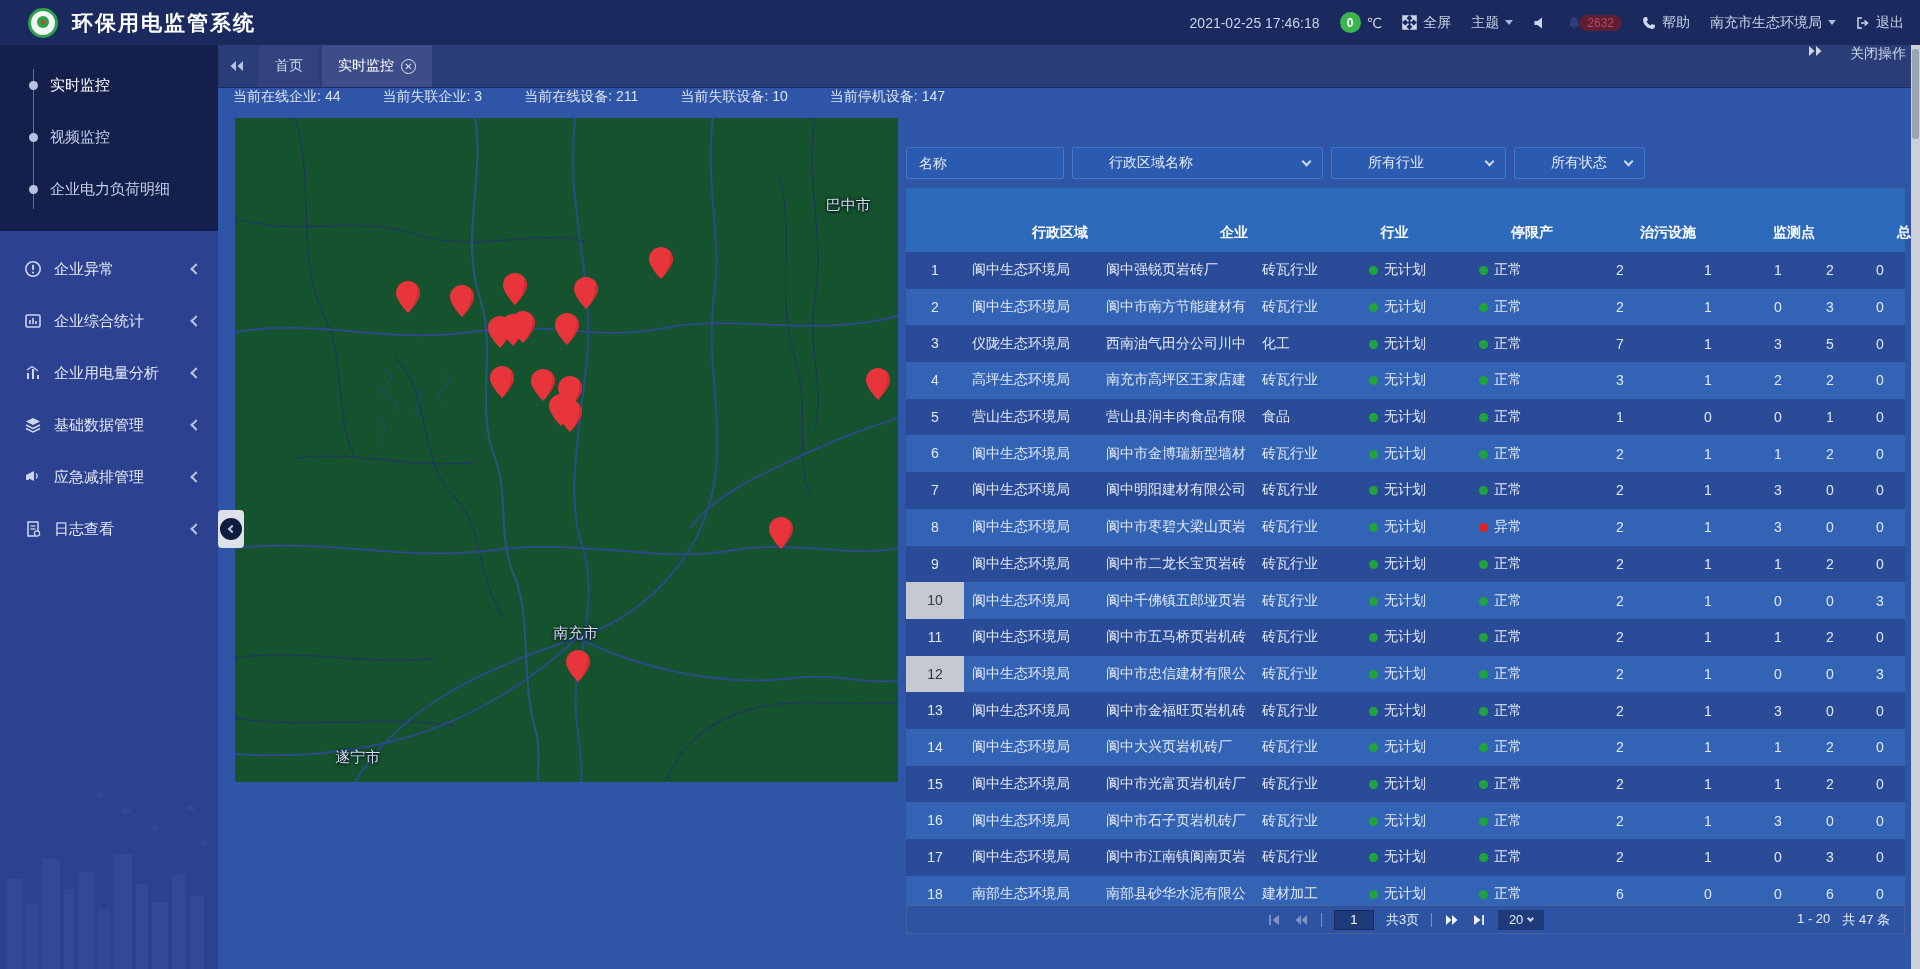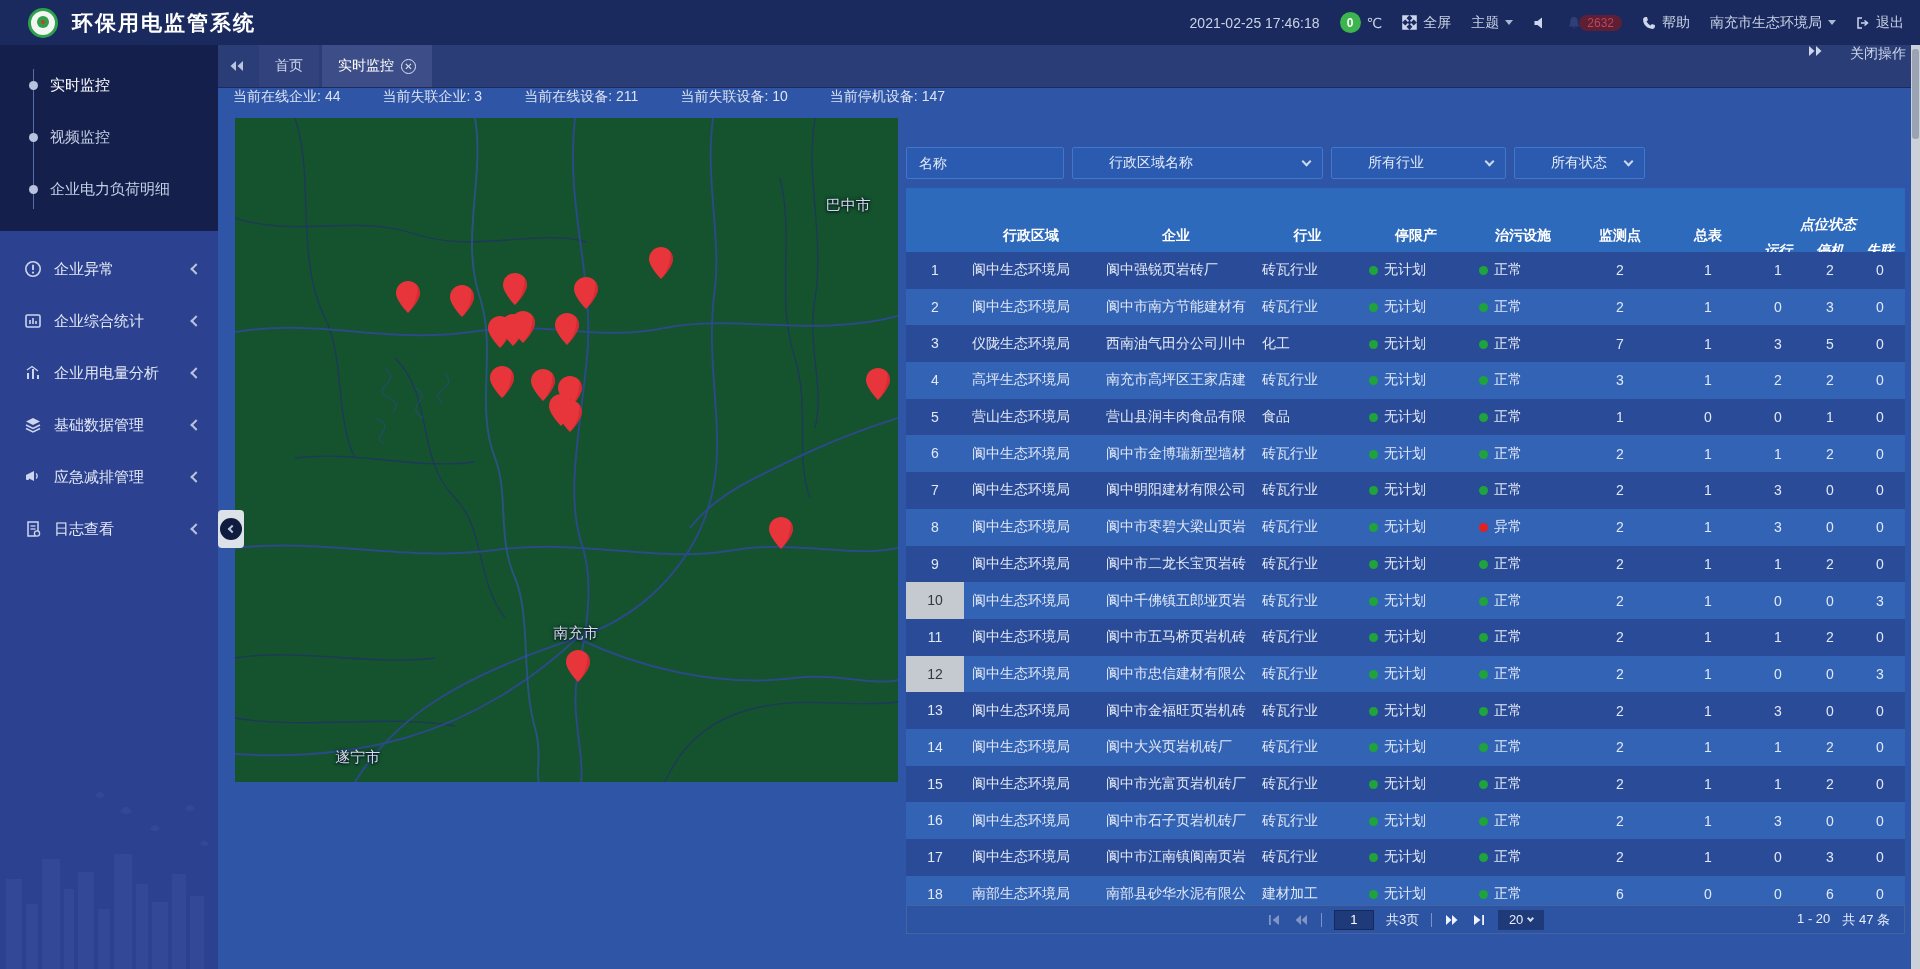--- a/index.html
+++ b/index.html
@@ -93,21 +93,21 @@
   .f-select.w1 { width:251px; } .f-select.w2 { width:175px; } .f-select.w3 { width:131px; }
   .f-chev { width:7px; height:7px; border-left:2px solid #cfd9ee; border-bottom:2px solid #cfd9ee;
     transform:rotate(-45deg); margin-top:-3px; }
 
   
   .grid-cols { display:grid;
     grid-template-columns:58px 134px 156px 107px 110px 104px 90px 86px 54px 50px 50px; }
   .thead { position:absolute; left:0; top:70px; width:999px; height:64px; background:#2e6abc;
     color:#ffffff; font-size:14px; font-weight:bold; }
   .thead .h-main { grid-row:1 / span 2; align-self:center; text-align:center; }
-  .thead { grid-template-rows:30px 30px; padding-top:18px; }
+  .thead { grid-template-rows:30px 30px; padding-top:0;gap:29px; }
   .h-group { grid-column:9 / span 3; grid-row:1; align-self:end; text-align:center;
     font-style:italic; padding-bottom:2px; }
   .h-sub { grid-row:2; align-self:center; text-align:center; font-style:italic; }
   .tbody { position:absolute; left:0; top:134px; width:999px; height:653px; overflow:hidden; }
   .trow { height:36.7px; align-items:center; color:#e2e9f6; font-size:14px; cursor:pointer; }
   .trow:nth-child(odd) { background:#2a4b97; }
   .trow:nth-child(even) { background:#3363b5; }
   .td { overflow:hidden; white-space:nowrap; }
   .td.c-no { text-align:center; height:36.7px; line-height:36.7px; }
   .td.c-no.gray { background:#c5c9d0; color:#33383f; }

